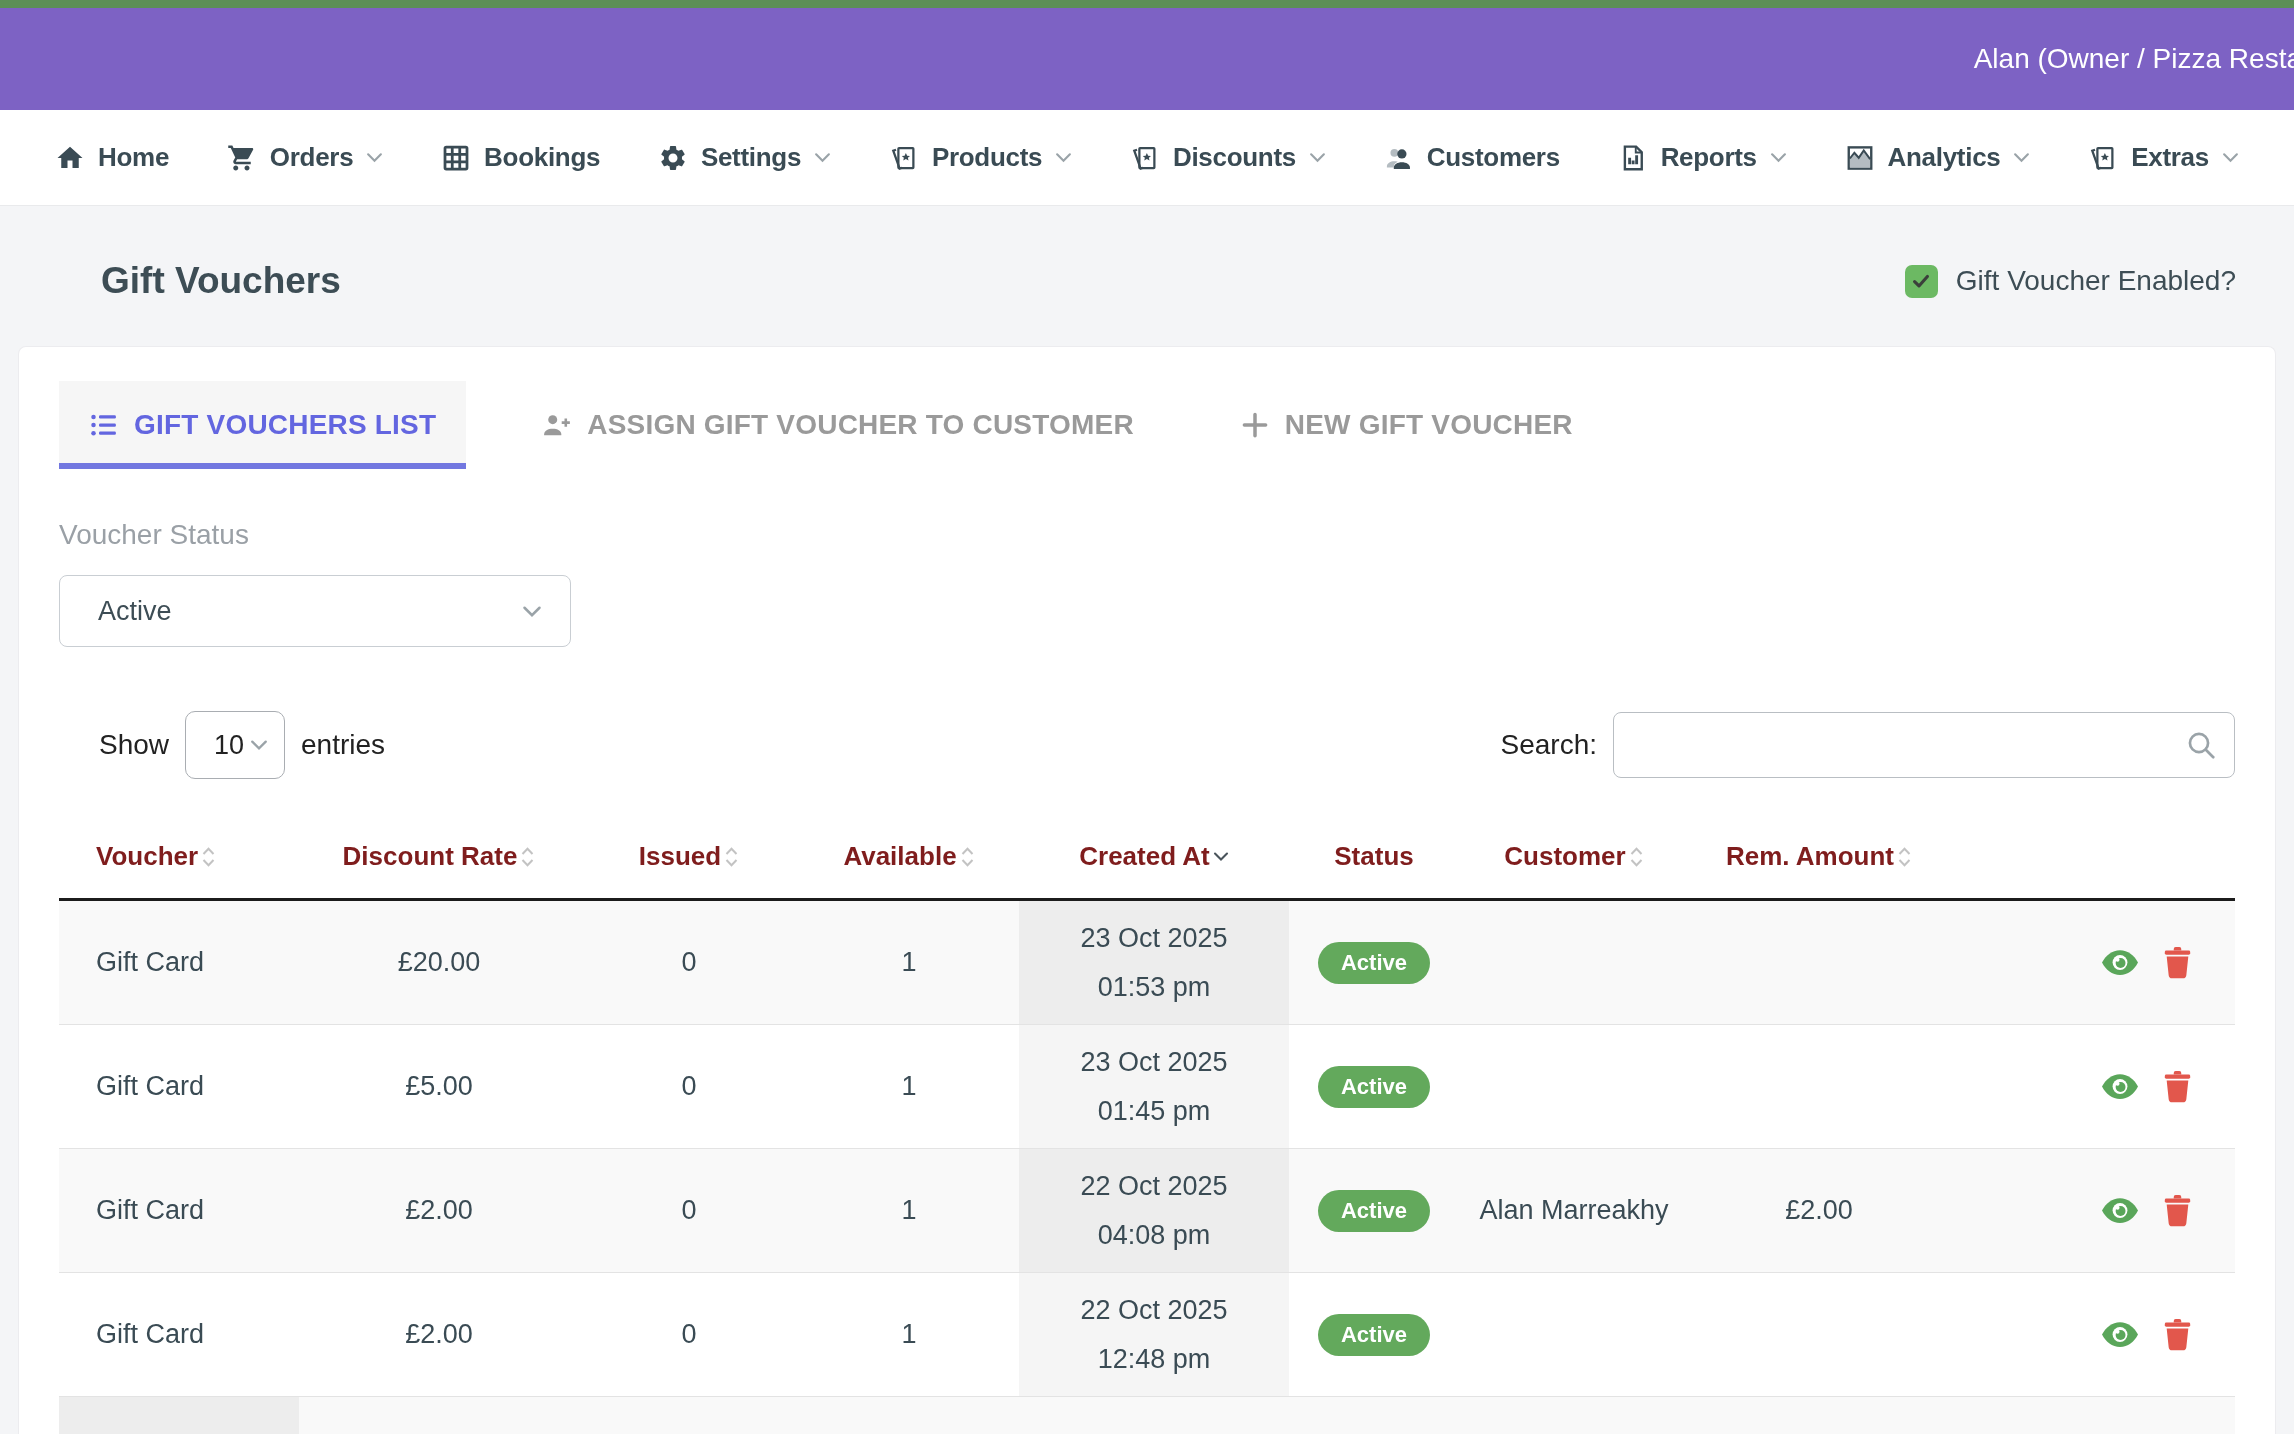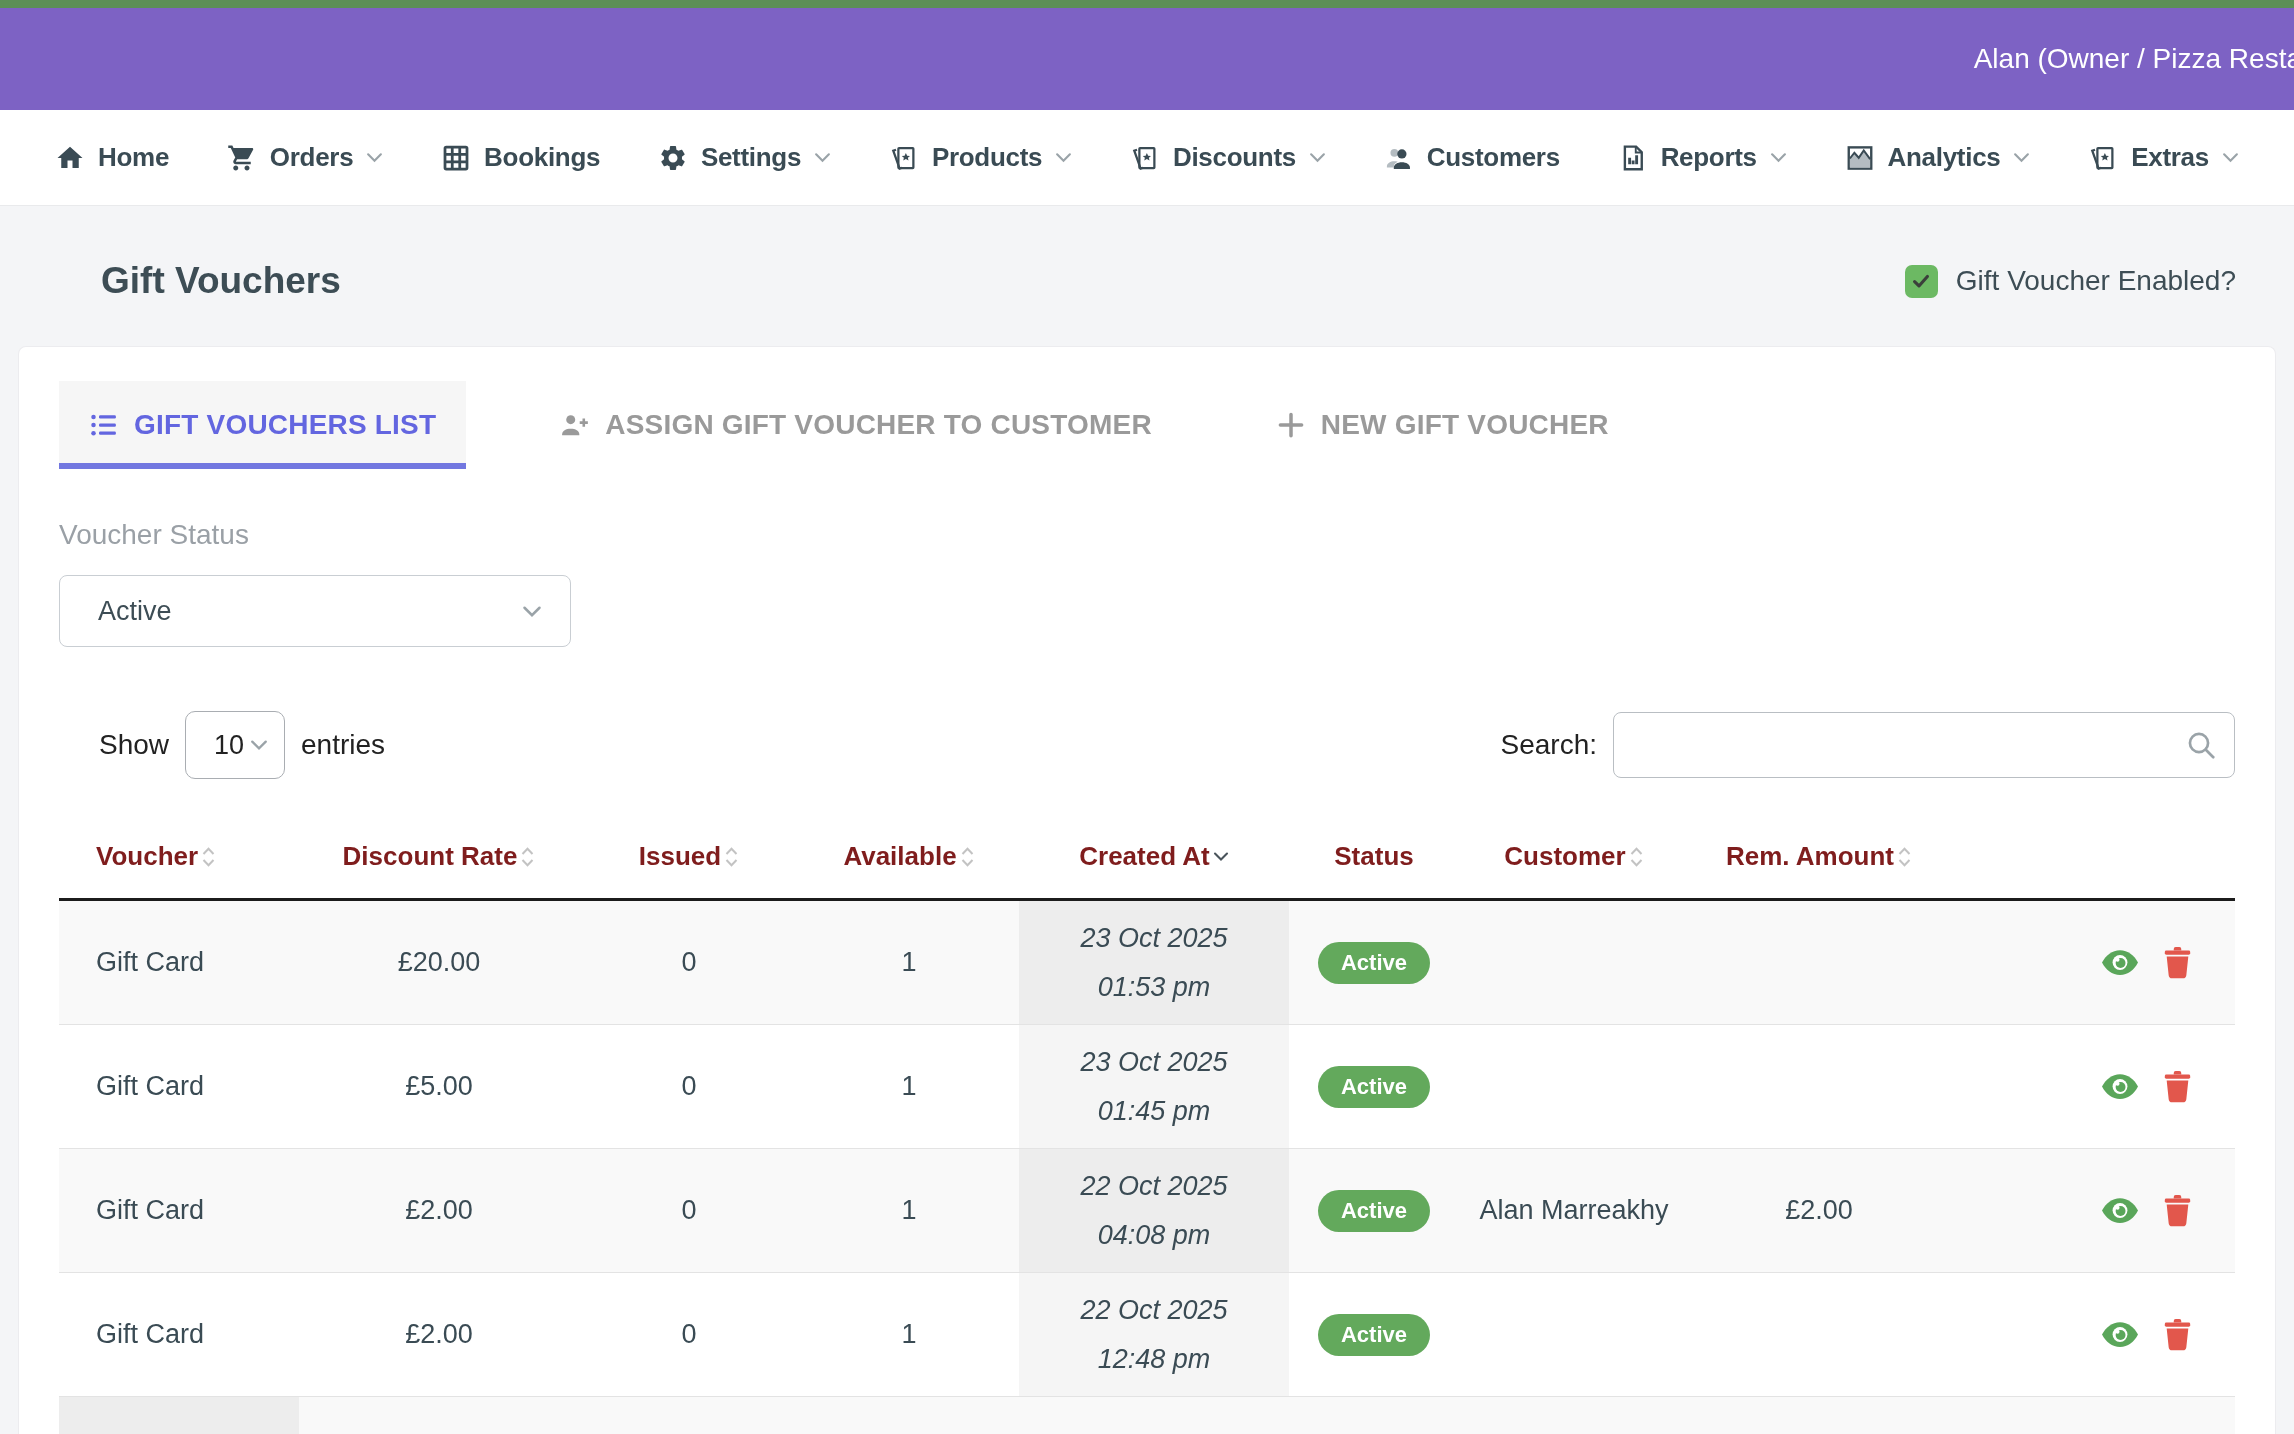--- a/index.html
+++ b/index.html
@@ -21,21 +21,21 @@
   .page-head { display:flex; justify-content:space-between; align-items:center; padding:54px 58px 44px;margin-left:43px; }
   .page-title { font-size:37px; font-weight:700; color:#3d4d55; }
   .enabled-wrap { display:flex; align-items:center; gap:18px; font-size:28px; color:#3d4d55; }
   .checkbox { width:33px; height:33px; border-radius:7px; background:#6cb963; display:flex; align-items:center; justify-content:center; cursor:pointer; }
   .checkbox svg { width:22px; height:22px; }
 
   
   .card { margin:0 18px; background:#fff; border-radius:8px 8px 0 0; border:1px solid #ececef; border-bottom:none; padding:34px 40px 0; min-height:1100px; }
 
   
-  .tabs { display:flex; gap:64px; }
+  .tabs { display:flex; gap:46px; }
   .tab { display:flex; align-items:center; gap:15px; font-size:28px; font-weight:700; color:#9a9a9a; padding:28px 30px; letter-spacing:0.2px; cursor:pointer; white-space:nowrap; }
   .tab svg { width:30px; height:30px; }
   .tab.active { background:#f6f6f6; color:#6366e0; border-bottom:6px solid #7277e0; padding-bottom:22px; }
 
   
   .vs-label { margin-top:50px; font-size:28px; color:#9aa0a6; }
   .vs-select { margin-top:24px; width:512px; height:72px; border:1px solid #c9ced3; border-radius:8px; display:flex; align-items:center; justify-content:space-between; padding:0 28px 0 38px; font-size:27px; color:#3d4d55; cursor:pointer; background:#fff; }
   .vs-select svg { width:20px; height:13px; }
 
   
@@ -54,21 +54,21 @@
   .thead { border-bottom:3px solid #1c1c1c; padding:10px 0 26px; align-items:center; }
   .th { display:flex; align-items:center; justify-content:center; gap:3px; font-size:26px; font-weight:700; color:#7f1d1d; white-space:nowrap; cursor:pointer; }
   .th.left { justify-content:flex-start; padding-left:37px; }
   .sort-both { width:15px; height:22px; }
   .sort-desc { width:16px; height:11px; }
 
   .row { min-height:123px; align-items:center; border-bottom:1px solid #e3e3e3; font-size:27px; color:#3a4b54; background:#fff; }
   .row:nth-child(odd) { background:#f9f9f9; }
   .cell { display:flex; justify-content:center; align-items:center; text-align:center; }
   .cell.left { justify-content:flex-start; padding-left:37px; }
-  .cell-created { height:100%; min-height:123px; display:flex; flex-direction:column; justify-content:center; align-items:center; line-height:1.8; background:#f5f5f5;font-style:italic; }
+  .cell-created { height:100%; min-height:123px; display:flex; flex-direction:column; justify-content:center; align-items:center; line-height:1.8; background:#f5f5f5; }
   .row:nth-child(odd) .cell-created { background:#ededed; }
   .badge { background:#63a95c; color:#fff; font-size:22px; font-weight:700; padding:10px 23px; border-radius:24px; display:inline-block; line-height:1; }
   .cell-actions { display:flex; justify-content:flex-end; align-items:center; gap:26px; padding-right:44px; }
   .icon-btn { cursor:pointer; display:flex; }
   .eye-icon svg { width:36px; height:25px; }
   .trash-icon svg { width:27px; height:32px; }
 </style>
 </head>
 <body>
 

